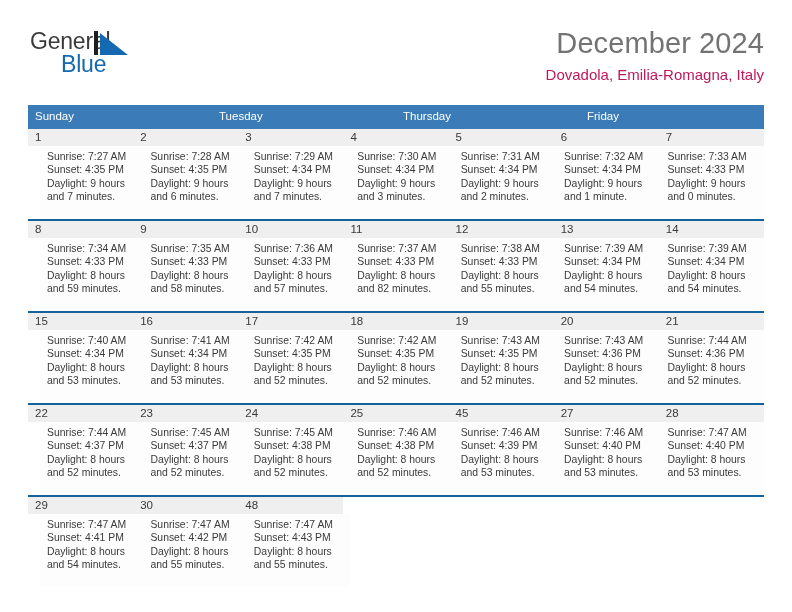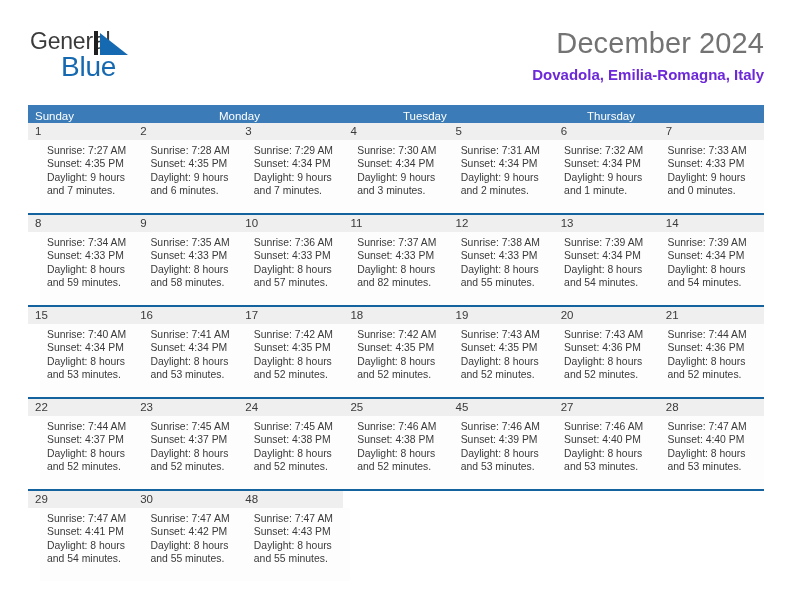--- a/index.html
+++ b/index.html
@@ -45,21 +45,21 @@
     top: 2px;
     font-size: 23px;
     letter-spacing: -0.2px;
     color: #3b3b3b;
     font-family: "Liberation Sans", sans-serif;
   }
   .brand-blue {
     position: absolute;
     left: 33px;
     top: 25px;
-    font-size: 28px;
+    font-size: 23px;
     letter-spacing: -0.2px;
     color: #1569b0;
     font-family: "Liberation Sans", sans-serif;
     text-align: center;
   }
   .brand-mark {
     position: absolute;
     left: 66px;
     top: 5px;
     width: 36px;
@@ -74,39 +74,39 @@
   .cal-title {
     font-size: 29px;
     color: #737373;
     line-height: 34px;
     font-weight: normal;
     margin: 0;
     letter-spacing: 0.1px;
   }
   .cal-sub {
     font-size: 15px;
-    color: #6d28d9;
+    color: #be185d;
     line-height: 22px;
     margin: 4px 0 0 0;
-    font-weight: bold;
+    font-weight: normal;
   }
 
   
   .calendar {
     margin-top: 9px;
     width: 736px;
   }
 
   .weekday-row {
     display: flex;
     background: #3b7cb8;
   }
   .weekday-cell {
     flex: 1 1 0;
-    height: 18px;
+    height: 24px;
     line-height: 22px;
     color: #ffffff;
     font-size: 11.5px;
     padding-left: 7px;
     box-sizing: border-box;
     overflow: hidden;
     white-space: nowrap;
   }
 
   .week-row {
@@ -176,23 +176,23 @@
     <div class="titles">
       <h1 class="cal-title">December 2024</h1>
       <div class="cal-sub">Dovadola, Emilia-Romagna, Italy</div>
     </div>
 
   </div>
 
   <div class="calendar">
     <div class="weekday-row" id="weekday-row">
         <div class="weekday-cell">Sunday</div>
-        <div class="weekday-cell">Monday</div>
         <div class="weekday-cell">Tuesday</div>
         <div class="weekday-cell">Thursday</div>
+        <div class="weekday-cell">Friday</div>
       </div>
     <div id="weeks-container">
         <div class="week-row">
           <div class="daynum-row">
             <div class="daynum-cell">1</div>
             <div class="daynum-cell">2</div>
             <div class="daynum-cell">3</div>
             <div class="daynum-cell">4</div>
             <div class="daynum-cell">5</div>
             <div class="daynum-cell">6</div>

